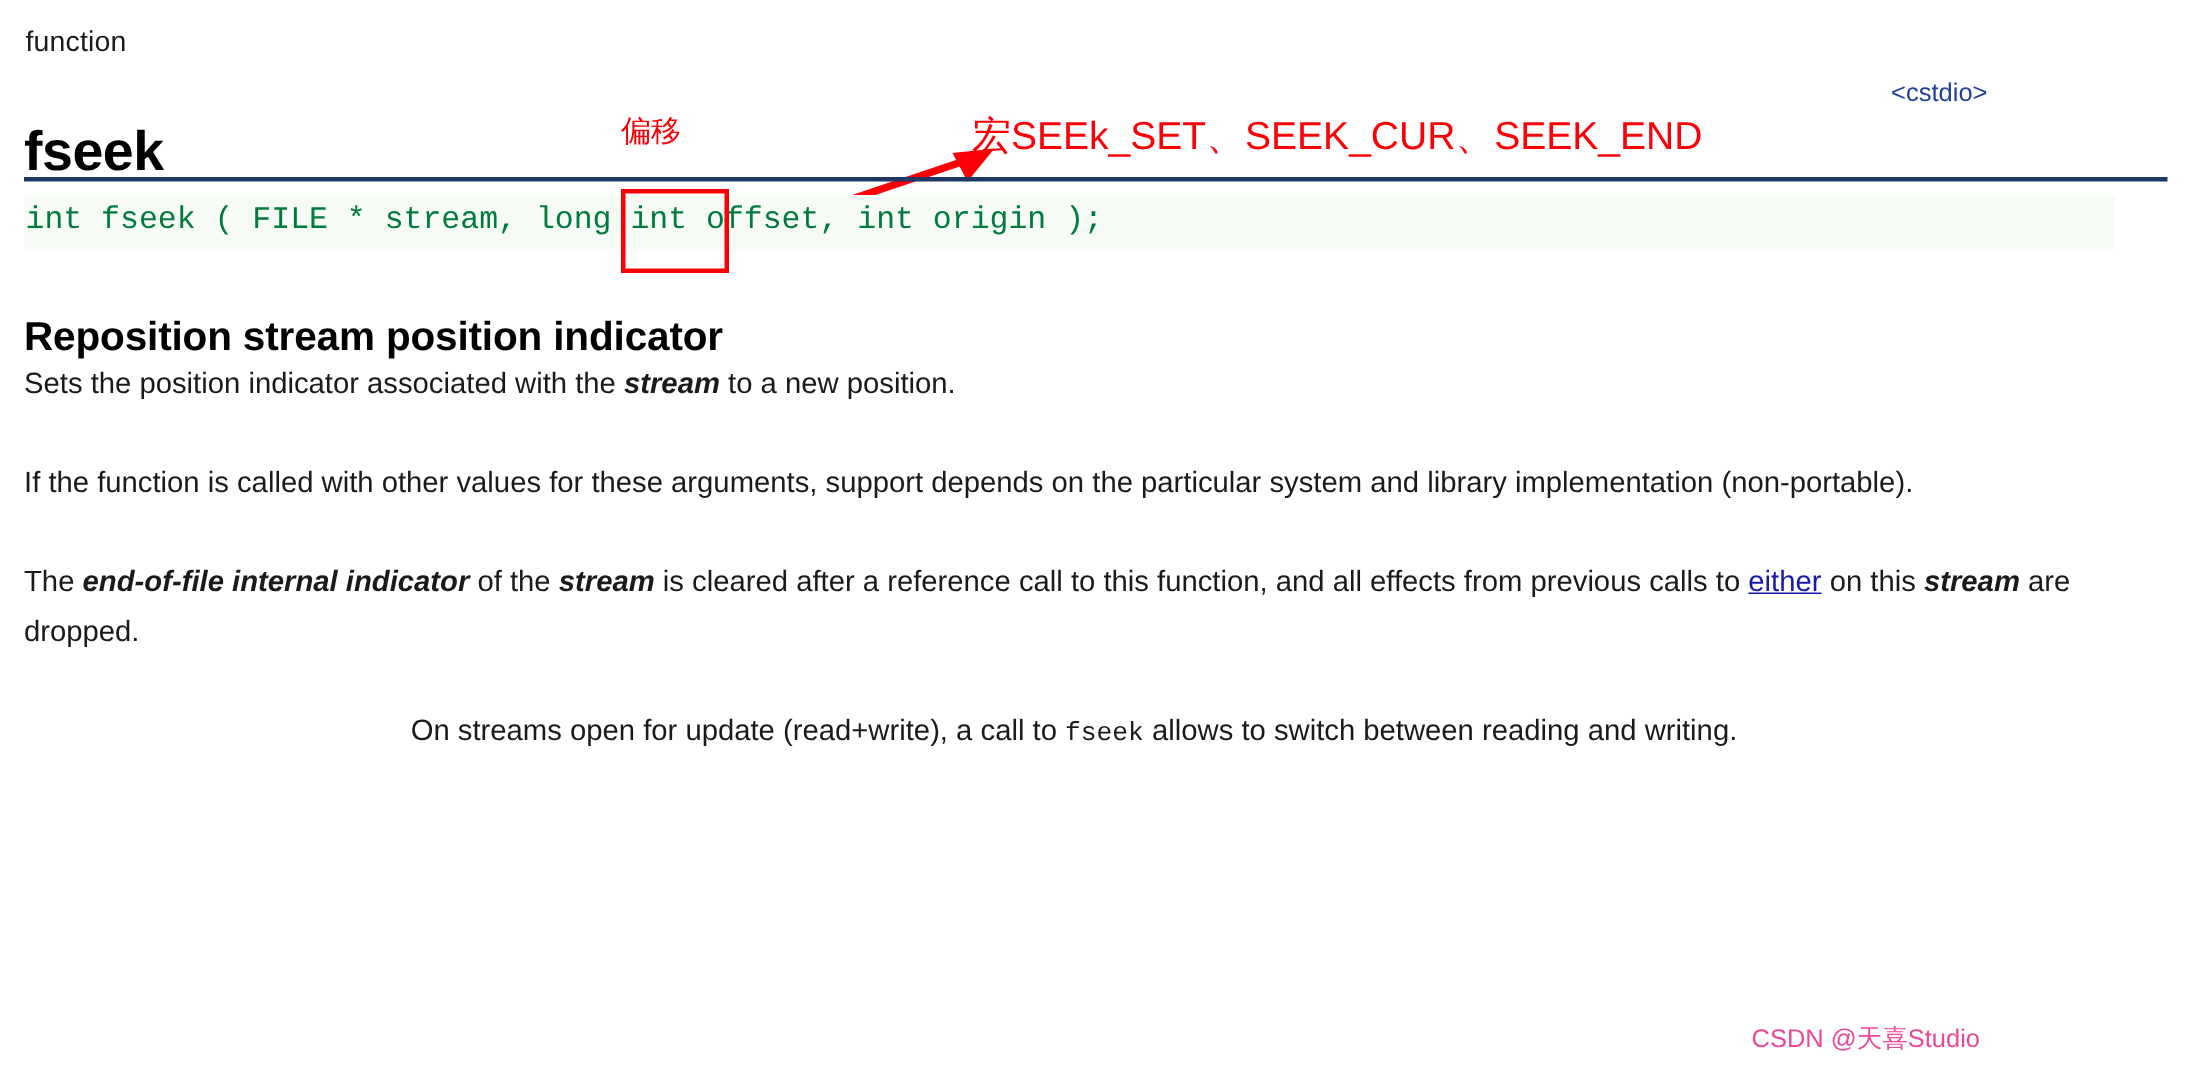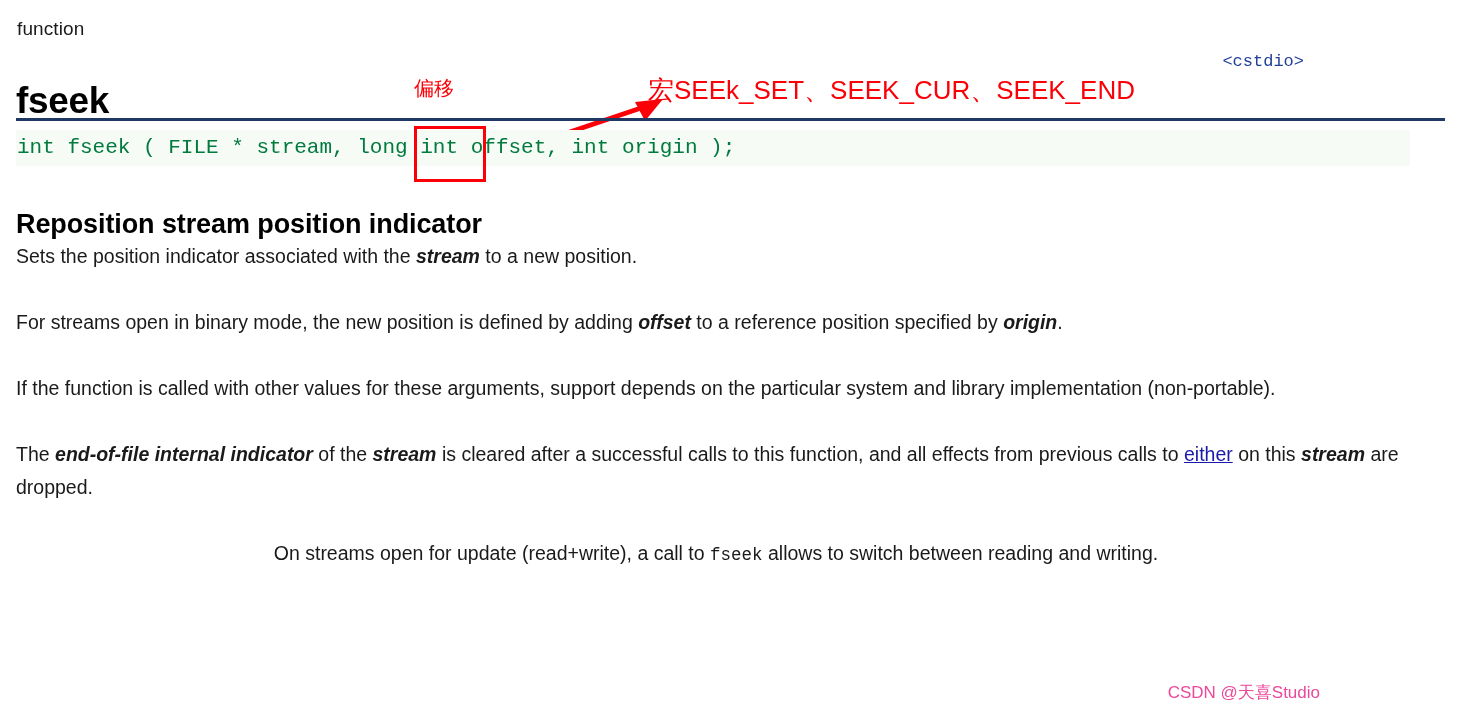--- a/index.html
+++ b/index.html
@@ -41,23 +41,23 @@
     top: 54px;
     font-size: 37px;
     line-height: 44px;
     font-weight: bold;
     color: #000000;
     letter-spacing: -0.3px;
   }
 
   .header-include {
     position: absolute;
-    right: 30px;
+    right: 9px;
     top: 52px;
-    font-family: Liberation Mono, monospace;
+    font-family: Liberation Sans, sans-serif;
     font-size: 17px;
     line-height: 20px;
     color: #21409a;
     white-space: nowrap;
   }
 
   
   .divider {
     position: absolute;
     left: 16px;
@@ -204,21 +204,20 @@
   <div class="code-block"></div>
 
   <div class="code-sig">int fseek ( FILE * stream, long int offset, int origin );</div>
 
   <div class="red-box"></div>
 
   <h2 class="section-heading">Reposition stream position indicator</h2>
 
   <div class="body">
     <p><span>Sets the position indicator associated with the </span><b class="term">stream</b><span> to a new position.</span></p>
-    <p><span>For streams open in binary mode, the new position is defined by adding </span><b class="term">offset</b><span> to a reference position specified by </span><b class="term">origin</b><span>.</span></p>
     <p><span>If the function is called with other values for these arguments, support depends on the particular system and library implementation (non-portable).</span></p>
-    <p><span>The </span><b class="term">end-of-file internal indicator</b><span> of the </span><b class="term">stream</b><span> is cleared after a successful calls to this function, and all effects from previous calls to </span><a class="doclink" href="#">either</a><span> on this </span><b class="term">stream</b><span> are dropped.</span></p>
+    <p><span>The </span><b class="term">end-of-file internal indicator</b><span> of the </span><b class="term">stream</b><span> is cleared after a reference call to this function, and all effects from previous calls to </span><a class="doclink" href="#">either</a><span> on this </span><b class="term">stream</b><span> are dropped.</span></p>
     <p><span>On streams open for update (read+write), a call to </span><code class="mono">fseek</code><span> allows to switch between reading and writing.</span></p>
   </div>
 
   <div class="watermark">CSDN @天喜Studio</div>
 
 </div>
 
 </body></html>

